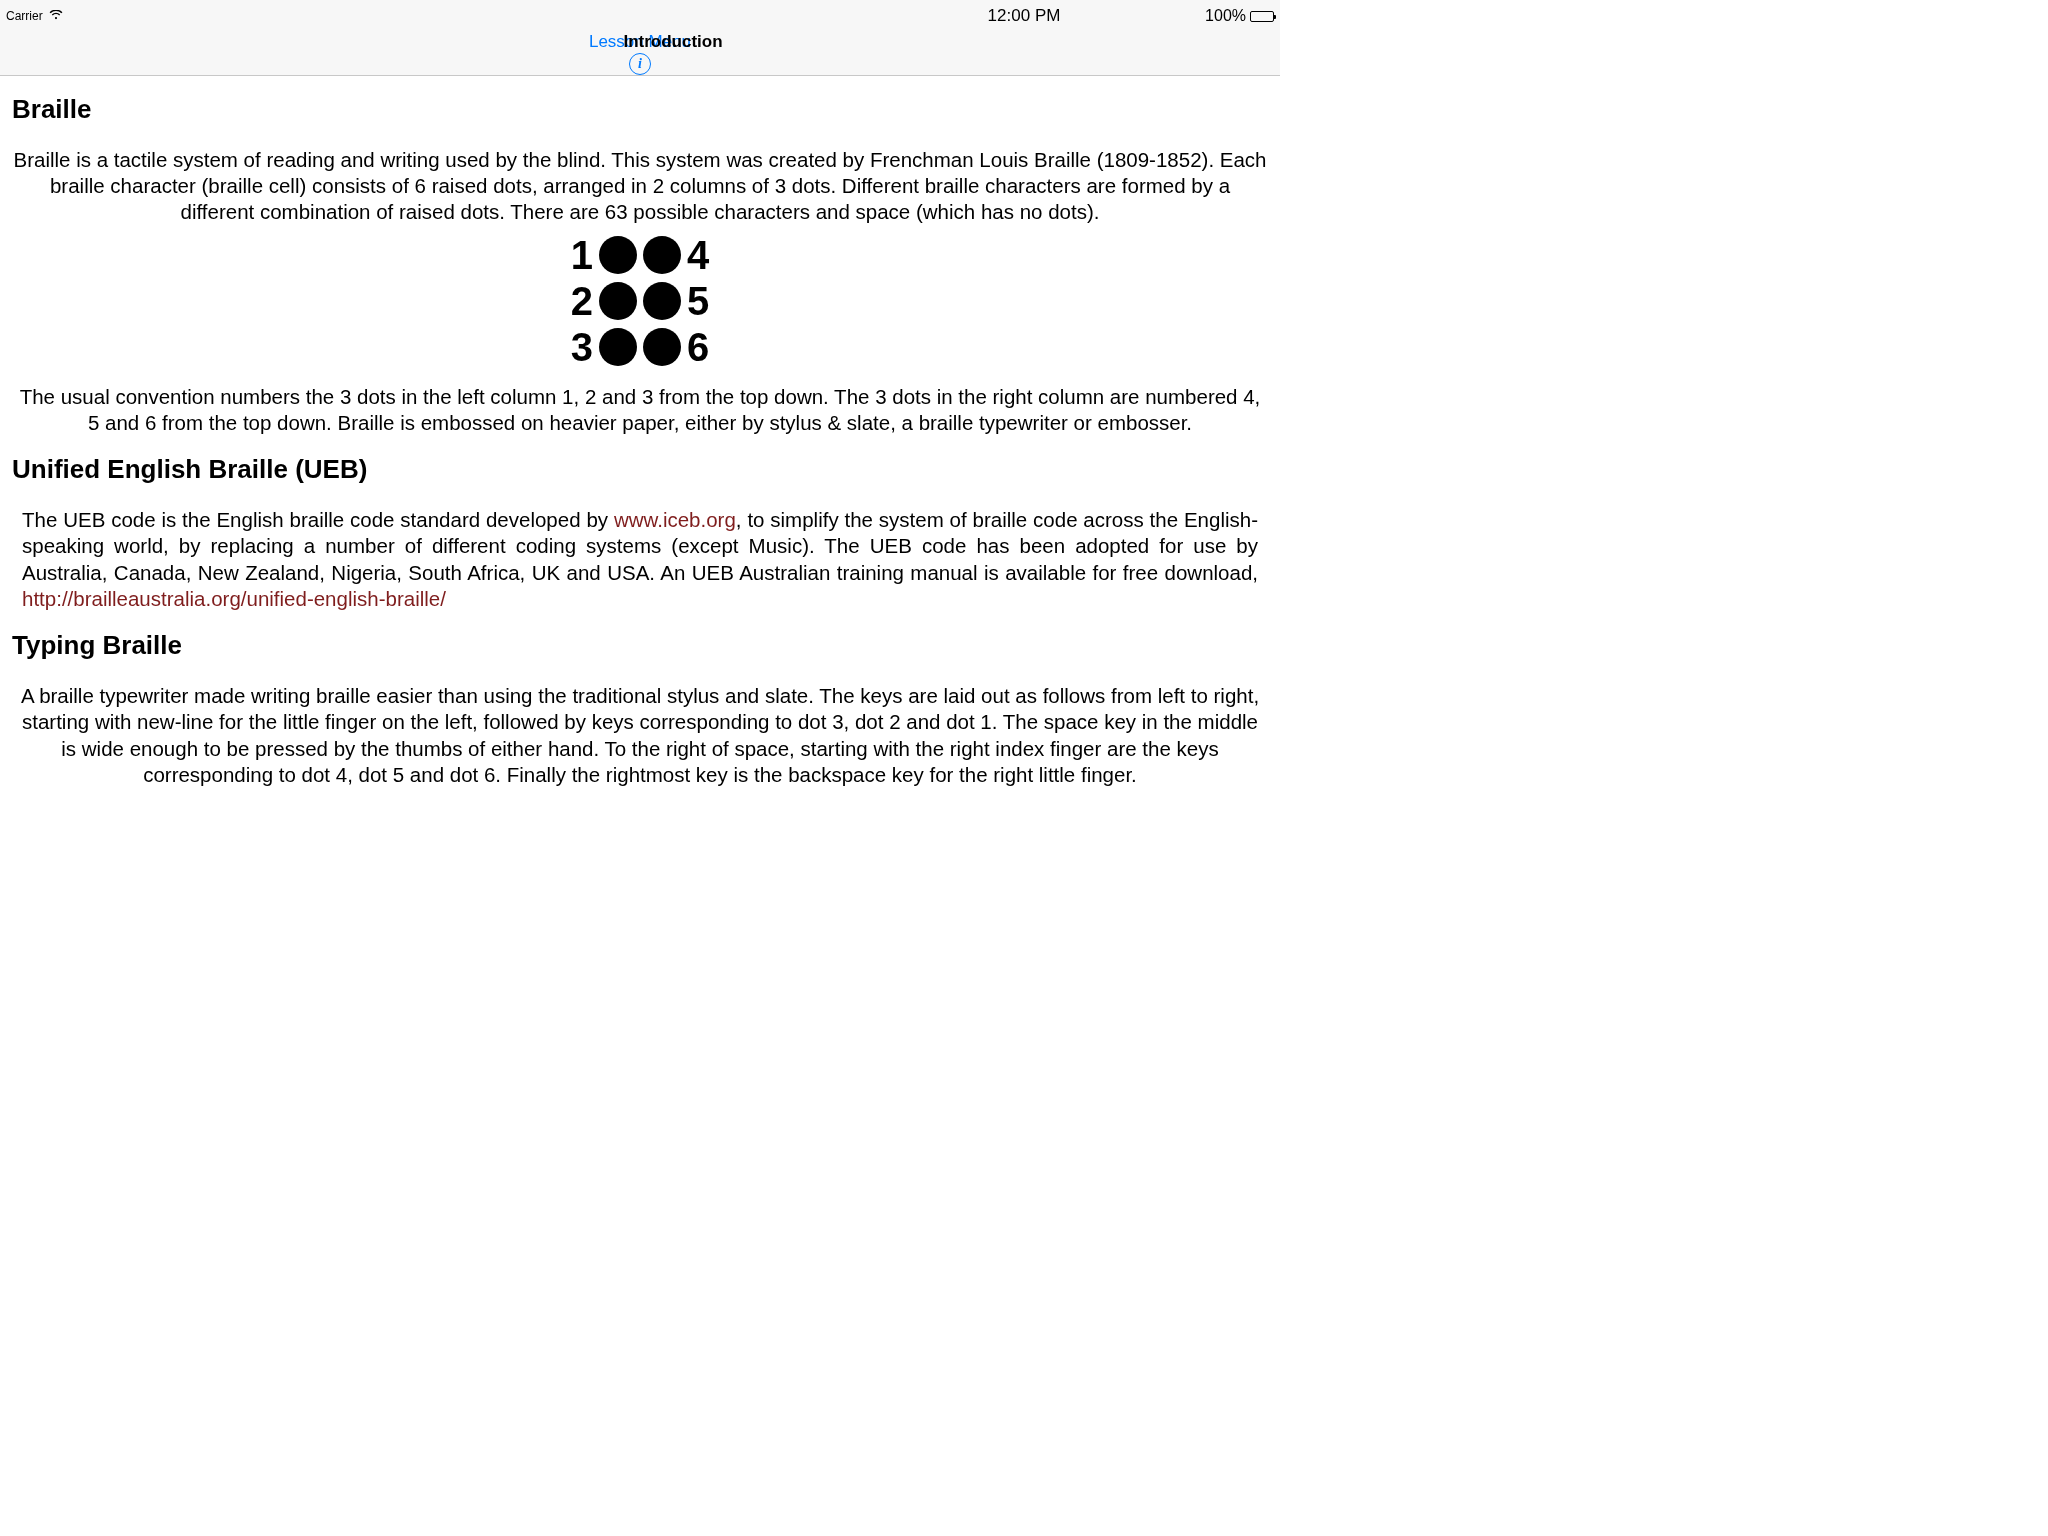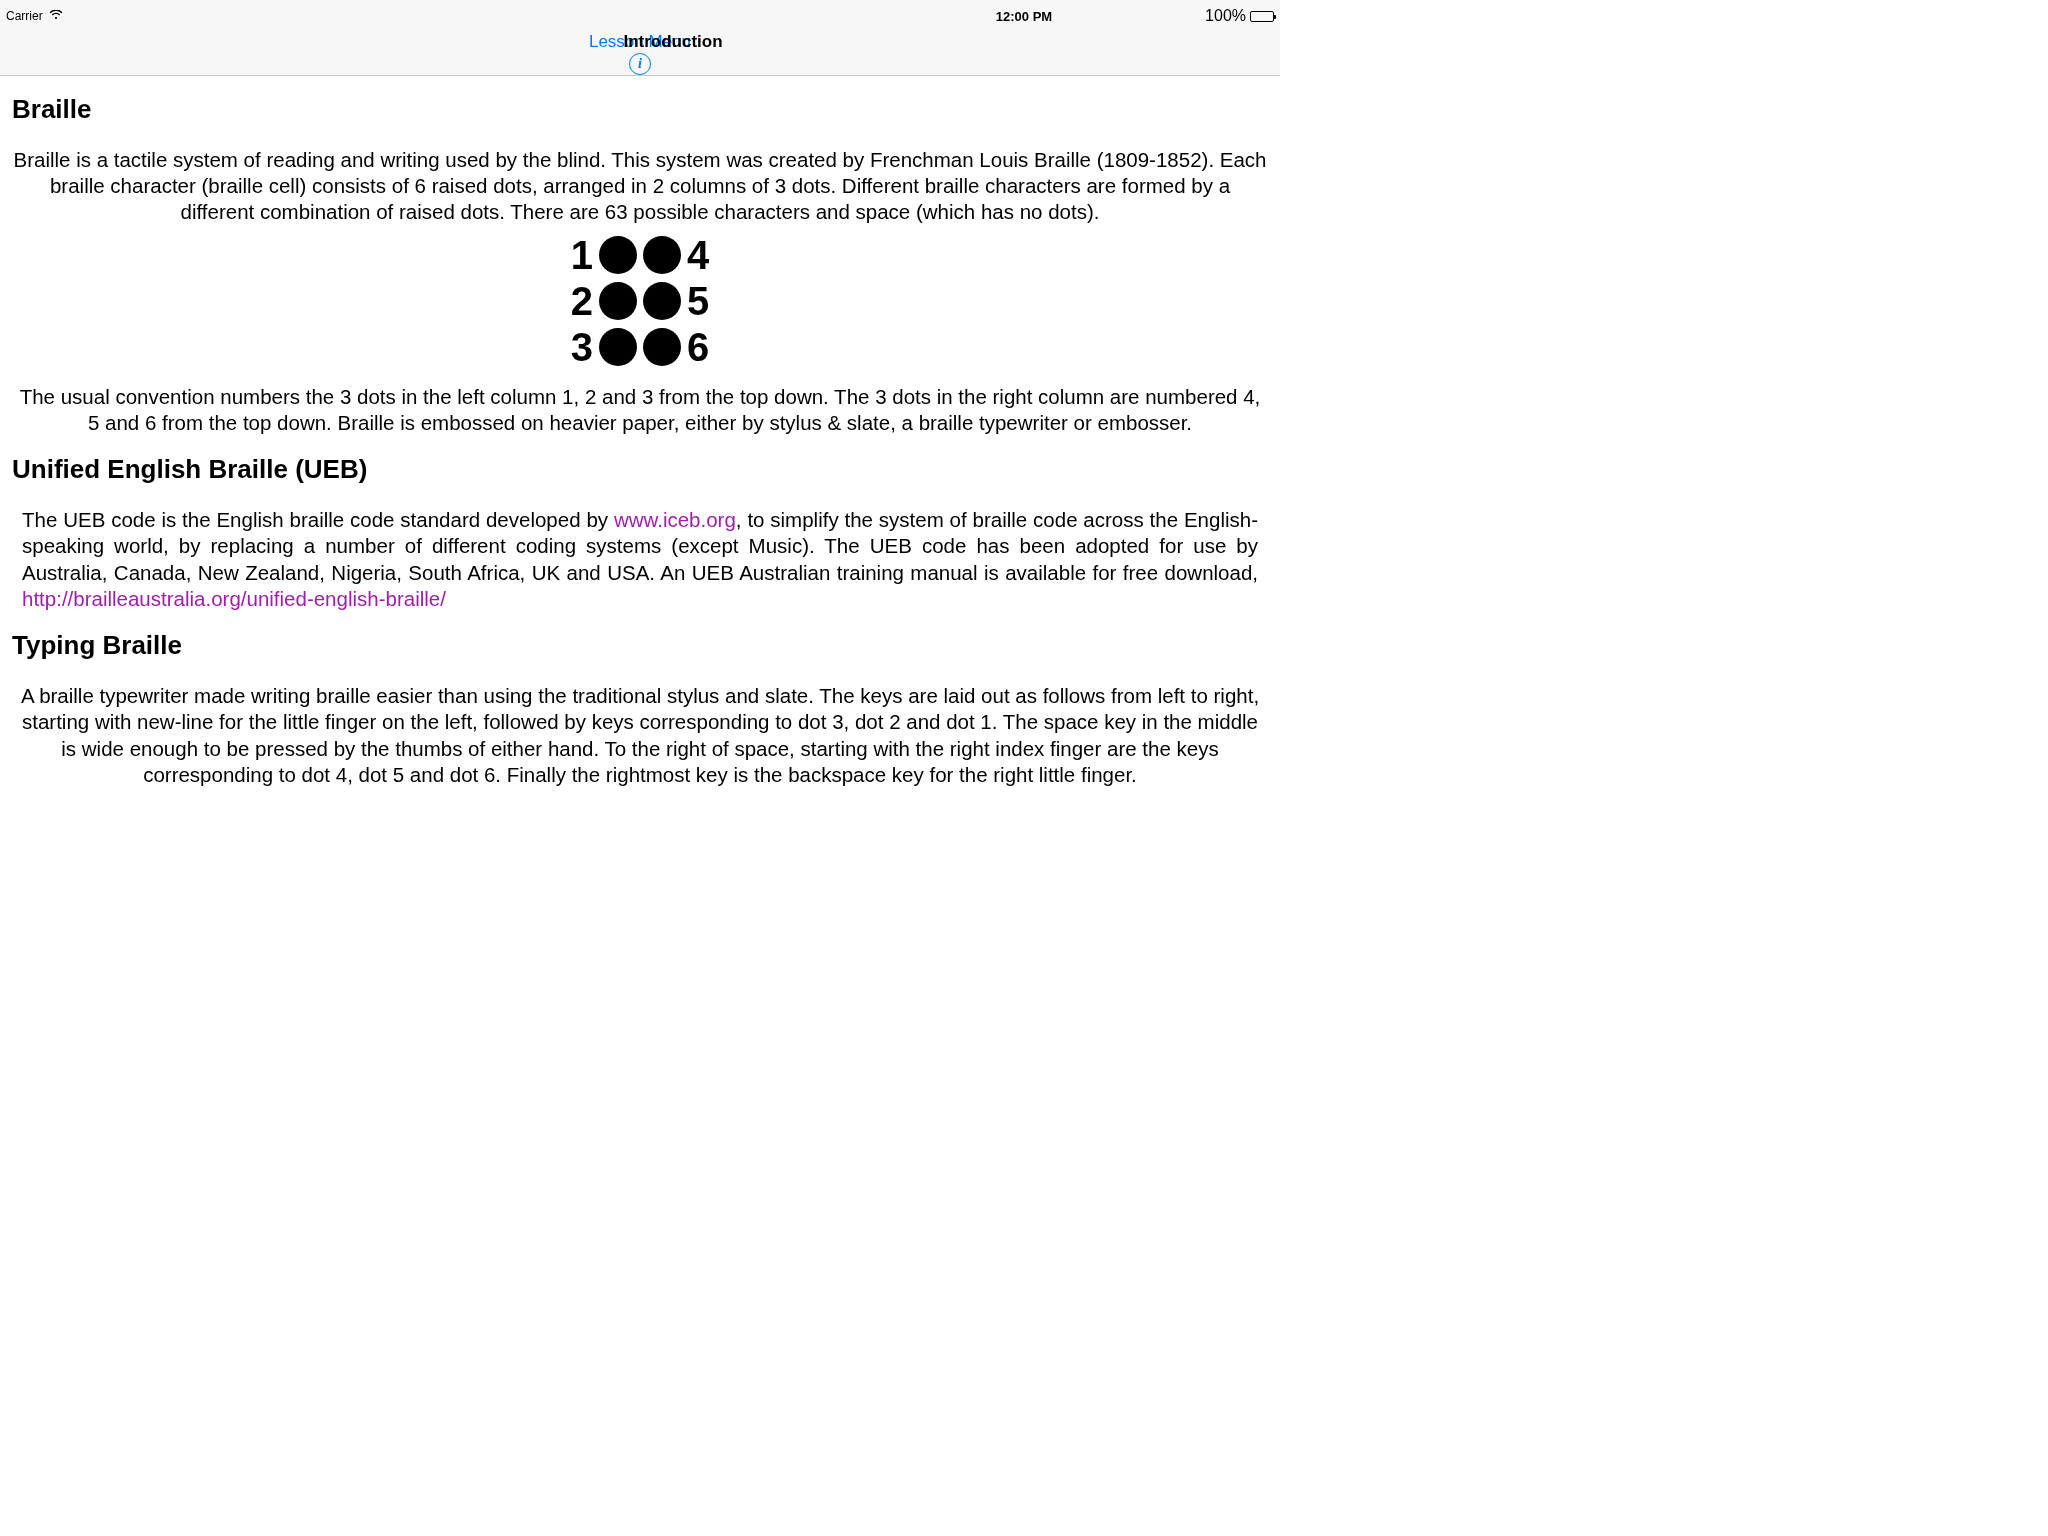--- a/index.html
+++ b/index.html
@@ -1,35 +1,35 @@
 <!DOCTYPE html>
 <html><head>
 <meta charset="utf-8">
 <style>
   * { margin: 0; padding: 0; box-sizing: border-box; }
   html, body { width: 1280px; height: 960px; overflow: hidden; font-family: -apple-system, "Helvetica Neue", Helvetica, Arial, sans-serif; background: #fff; color: #000; }
   .status-bar { height: 20px; background: #f7f7f7; display: flex; align-items: center; justify-content: space-between; padding: 16px 6px; font-size: 12px; font-weight: 400; gap: 7px; }
   .status-left { display: flex; align-items: center; gap: 6px; }
   .status-left span.carrier { font-size: 12px; }
   .wifi-icon { width: 14px; height: 10px; }
-  .status-center { position: absolute; left: 50%; transform: translateX(-50%); font-size: 13px; font-weight: 700; }
+  .status-center { position: absolute; left: 50%; transform: translateX(-50%); font-size: 17px; font-weight: 400; }
   .status-right { display: flex; align-items: center; gap: 4px; font-size: 16px; }
   .battery { width: 24px; height: 11px; border: 1px solid #000; border-radius: 2px; position: relative; }
   .battery::after { content: ""; position: absolute; right: -3px; top: 3px; width: 2px; height: 4px; background: #000; border-radius: 0 1px 1px 0; }
   .battery .fill { width: 100%; height: 100%; background: #000; }
   .nav-bar { height: 44px; background: #f7f7f7; border-bottom: 1px solid #c8c8c8; display: flex; align-items: center; justify-content: space-between; padding: 0 12px; position: relative; flex-direction: column; }
   .nav-left { color: #007aff; font-size: 17px; cursor: pointer; }
   .nav-title { position: absolute; left: 50%; transform: translateX(-50%); font-size: 17px; font-weight: 600; margin-left: 33px; }
   .nav-right { color: #007aff; cursor: pointer; }
   .info-icon { width: 22px; height: 22px; border: 1.5px solid #007aff; border-radius: 50%; display: flex; align-items: center; justify-content: center; font-family: Georgia, serif; font-style: italic; font-size: 14px; font-weight: 600; line-height: 1; }
   .content { padding: 0 12px; height: calc(960px - 64px); overflow: hidden; }
   h1.section { font-size: 26px; font-weight: 700; margin-top: 18px; margin-bottom: 22px; letter-spacing: 0px; }
   p.body { font-size: 20.5px; line-height: 1.28; margin-bottom: 6px; text-align: center; }
   p.justify { text-align: justify; padding: 0 10px; }
-  a.link { color: #a21caf; text-decoration: none; }
+  a.link { color: #7f1d1d; text-decoration: none; }
   .braille-fig { display: flex; justify-content: center; margin: 6px 0 14px 0; }
   .braille-grid { display: grid; grid-template-columns: auto auto auto auto; column-gap: 2px; row-gap: 0px; align-items: center; }
   .bn { font-size: 40px; font-weight: 700; line-height: 1; font-family: "Helvetica Neue", Arial, sans-serif; }
   .dot { width: 38px; height: 38px; background: #000; border-radius: 50%; margin: 4px 2px; }
   .bn.left { text-align: right; padding-right: 2px; }
   .bn.right { text-align: left; padding-left: 2px; }
 </style>
 </head>
 <body>
 

